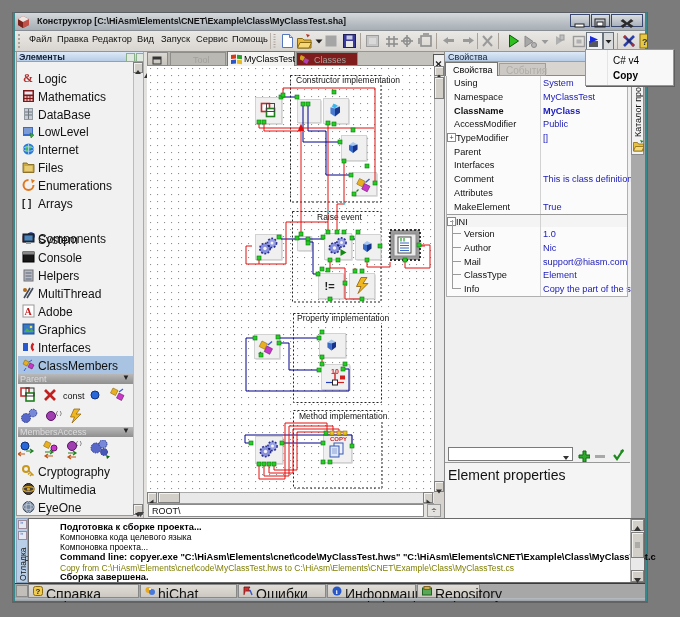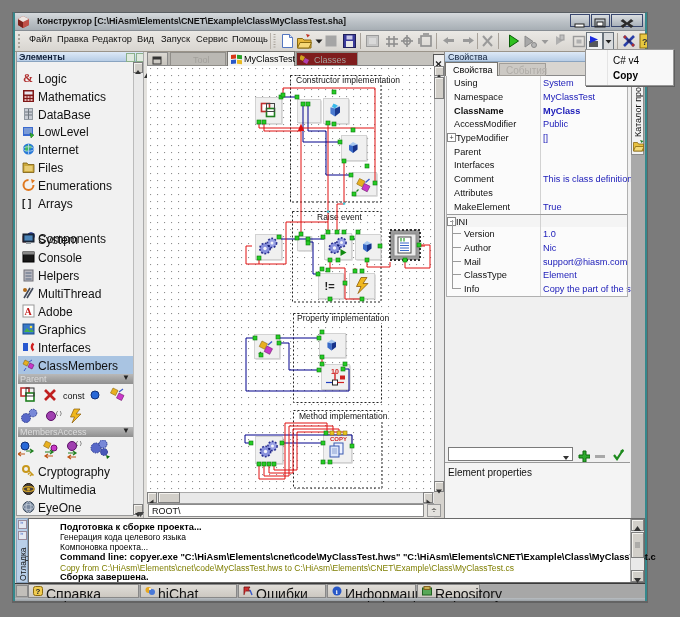--- a/index.html
+++ b/index.html
@@ -788,21 +788,21 @@
         <path d="M5 1 h3 v4 h4 v3 h-4 v4 h-3 v-4 h-4 v-3 h4 z" fill="#2daa2d" stroke="#0c6a0c"></path>
       </svg></div>
 <div class="abs" style="left:594px;top:448px;width:12px;height:12px;"><svg width="12" height="12">
         <rect x="1" y="5" width="10" height="3" fill="#a8a8a8"></rect>
       </svg></div>
 <div class="abs" style="left:612px;top:447px;width:13px;height:13px;"><svg width="13" height="13">
         <path d="M2 7 l3 4 l6 -9" fill="none" stroke="#1d8a1d" stroke-width="2.2"></path>
         <path d="M8 3 l3 -2 1 2 -2 2" fill="#1d8a1d"></path>
       </svg></div>
 <div class="abs" style="left:445px;top:462px;width:185px;height:56px;background:#f4f4f4;border-top:1px solid #999;box-sizing:border-box;">
-      <span style="position:absolute;left:3px;top:4px;font-size:10px;color:#111;">Element properties</span>
+      <span style="position:absolute;left:3px;top:4px;font-size:14px;color:#111;">Element properties</span>
     </div>
 <div class="abs" style="left:631px;top:52px;width:14px;height:466px;background:#a9a9a9;"></div>
 <div class="abs" style="left:631px;top:58px;width:13px;height:97px;background:#f2f2f2;border:1px solid #8a8a8a;box-sizing:border-box;"></div>
 <svg class="abs" style="left:630px;top:60px" width="15" height="95" viewBox="0 0 15 95">
       <text transform="translate(11,77) rotate(-90)" font-size="9" fill="#111" font-family="Liberation Sans">Каталог прое</text>
     </svg>
 <svg class="abs" style="left:633px;top:140px" width="11" height="12" viewBox="0 0 11 12">
       <path d="M0.5 2.5 h4 l1 1.5 h5 v7 H0.5 z" fill="#e8c040" stroke="#8a6a10" stroke-width="0.8"></path>
       <path d="M0.5 11 l2-4.5 h8.5 l-2 4.5z" fill="#f4da7a" stroke="#8a6a10" stroke-width="0.8"></path>
       <path d="M7 0 l3.5 1 -2 2 z" fill="#208020"></path>
@@ -812,21 +812,21 @@
       <text transform="translate(9.5,38) rotate(-90)" font-size="8.5" fill="#111" font-family="Liberation Sans">Отладка</text>
     </svg>
 <div class="abs" style="left:18px;top:520px;width:9px;height:9px;background:#e4e8f2;border:1px solid #9a8a9a;box-sizing:border-box;">
       <span style="position:absolute;left:1px;top:-2px;font-size:6px;color:#5577cc;">»</span>
     </div>
 <div class="abs" style="left:18px;top:531px;width:9px;height:9px;background:#e4e8f2;border:1px solid #9a8a9a;box-sizing:border-box;">
       <span style="position:absolute;left:1px;top:-2px;font-size:6px;color:#5577cc;">»</span>
     </div>
 <div class="abs" style="left:28px;top:518px;width:617px;height:65px;background:#fff;border:1px solid #6a6a6a;box-sizing:border-box;"></div>
 <div class="ll" style="top:521.5px;color:#000;font-weight:bold;font-size:9.3px;">Подготовка к сборке проекта...</div>
-<div class="ll" style="top:532px;color:#000;font-size:8.5px;">Генерация кода целевого языка</div>
+<div class="ll" style="top:532px;color:#000;font-size:8.5px;">Компоновка кода целевого языка</div>
 <div class="ll" style="top:542px;color:#000;font-size:8.5px;">Компоновка проекта...</div>
 <div class="ll" style="top:552px;color:#000;font-weight:bold;font-size:9.3px;">Command line: copyer.exe "C:\HiAsm\Elements\cnet\code\MyClassTest.hws" "C:\HiAsm\Elements\CNET\Example\Class\MyClassTest.cs"</div>
 <div class="ll" style="top:562.5px;color:#7e7e00;font-size:8.5px;">Copy from C:\HiAsm\Elements\cnet\code\MyClassTest.hws to C:\HiAsm\Elements\CNET\Example\Class\MyClassTest.cs</div>
 <div class="ll" style="top:572px;color:#000;font-weight:bold;font-size:9.3px;">Сборка завершена.</div>
 <div class="abs" style="left:630px;top:519px;width:14px;height:63px;background:#e9e9e9;border-left:1px solid #aaa;box-sizing:border-box;"></div>
 <div class="abs" style="left:631px;top:519px;width:13px;height:12px;background:#d2cfc9;border:1px solid #7f7f7f;box-shadow:inset 1px 1px 0 #f4f2ee;box-sizing:border-box;"><svg width="11" height="10">
         <path d="M5.5 2 l3.5 5 h-7 z" fill="#333"></path>
       </svg></div>
 <div class="abs" style="left:631px;top:532px;width:13px;height:26px;background:#d2cfc9;border:1px solid #7f7f7f;box-shadow:inset 1px 1px 0 #f4f2ee;box-sizing:border-box;"><svg width="11" height="24">
         <g stroke="#888">

